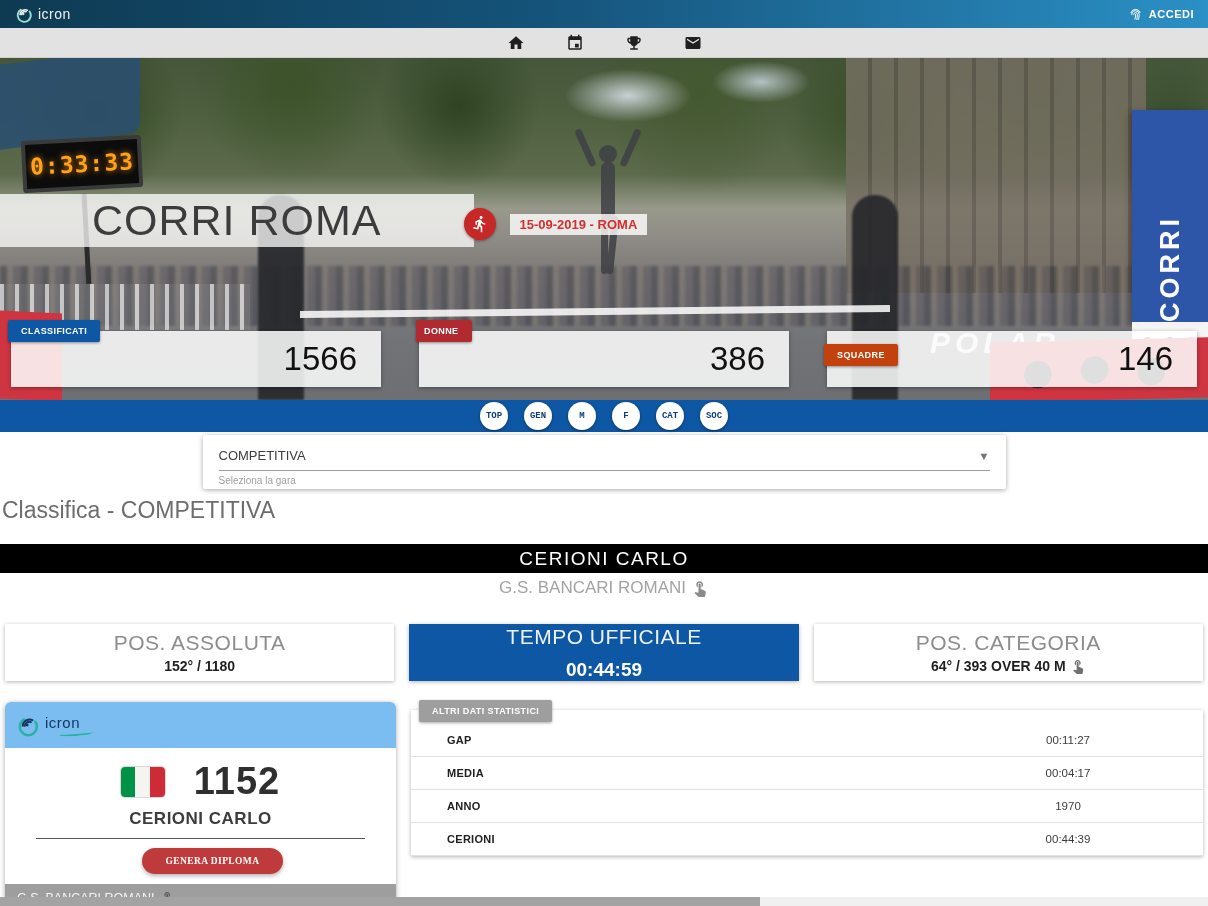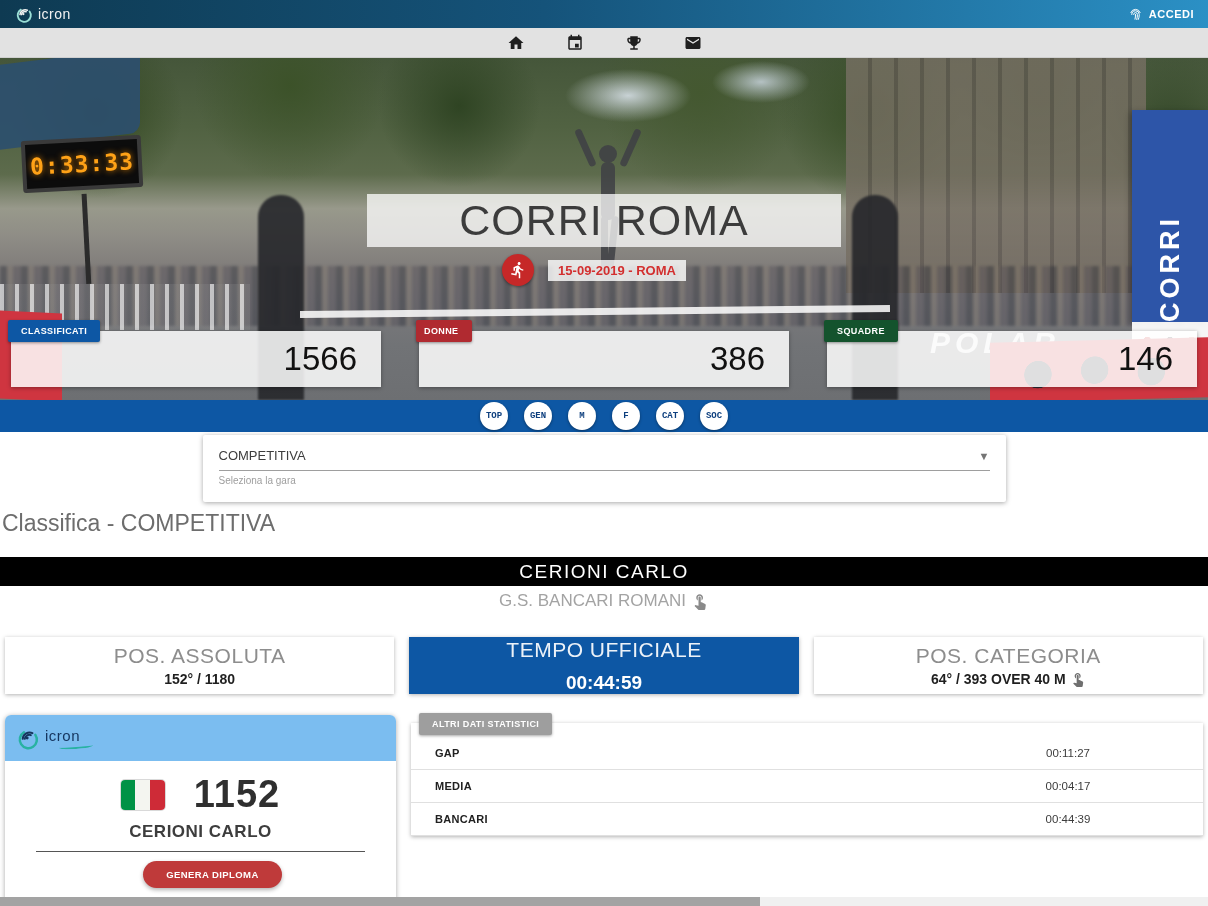--- a/index.html
+++ b/index.html
@@ -62,21 +62,21 @@
   .runner { position:absolute; left:568px; top:58px; width:80px; height:160px; opacity:.85; }
   .tape { position:absolute; left:300px; top:250px; width:590px; height:7px; background:rgba(255,255,255,.85);
     transform:rotate(-.6deg); }
   .clock { position:absolute; left:22px; top:80px; width:120px; height:52px; background:#0c0c0c;
     border:4px solid #3a3a3a; border-radius:3px; transform:rotate(-3deg);
     display:flex; align-items:center; justify-content:center; }
   .clock span { font-family:"DejaVu Sans Mono", monospace; font-weight:bold; font-size:23px; color:#ffa217;
     text-shadow:0 0 6px rgba(255,150,0,.8); letter-spacing:1px; }
   .clock::after { content:""; position:absolute; left:54px; top:52px; width:5px; height:90px; background:#2b2b2b; }
 
-  .hero-center { position:absolute; left:0; right:0; top:136px; display:flex; flex-direction:column; align-items:center; z-index:3; }
+  .hero-center { position:absolute; left:0; right:0; top:136px; display:flex; flex-direction:row; align-items:center; z-index:3; }
   .title-band { background:rgba(255,255,255,.75); padding:2px 92px; }
   .title-band h1 { font-size:43px; font-weight:400; color:#3c3c3c; letter-spacing:1px; white-space:nowrap; }
   .date-row { display:flex; align-items:center; gap:14px; margin-top:7px; transform:translateX(-10px); }
   .date-circle { width:32px; height:32px; border-radius:50%; background:#c62828; display:flex;
     align-items:center; justify-content:center; box-shadow:0 1px 3px rgba(0,0,0,.4); }
   .date-band { background:rgba(255,255,255,.8); padding:3px 10px; color:#d32f2f; font-weight:bold; font-size:13px; }
 
   .hero-stats { position:absolute; left:11px; right:11px; bottom:13px; display:flex; gap:38px; z-index:2;justify-content:center; }
   .stat-box { flex:1; height:56px; background:rgba(255,255,255,.85); position:relative;
     box-shadow:0 1px 4px rgba(0,0,0,.35); }
@@ -85,21 +85,21 @@
   .stat-value { position:absolute; right:24px; top:50%; transform:translateY(-50%); font-size:33px; color:#111; }
 
   
   .filterbar { height:32px; background:#0d57a4; display:flex; align-items:center; justify-content:center; gap:16px; }
   .filter-btn { width:28px; height:28px; border-radius:50%; background:#fff; border:none; cursor:pointer;
     font-family:Liberation Mono, monospace; font-size:9px; font-weight:bold; color:#0d3f7e; box-shadow:0 1px 3px rgba(0,0,0,.4);
     display:flex; align-items:center; justify-content:center; }
 
   
   .select-card { width:803px; margin:3px auto 0; background:#fff; border-radius:2px;
-    box-shadow:0 1px 5px rgba(0,0,0,.35); padding:13px 16px 16px; position:relative; z-index:2; }
+    box-shadow:0 1px 5px rgba(0,0,0,.35); padding:13px 16px 3px; position:relative; z-index:2; }
   .select-row { display:flex; align-items:center; justify-content:space-between;
     border-bottom:1px solid #9e9e9e; padding-bottom:7px; cursor:pointer; }
   .select-value { font-size:13px; color:#3d3d3d; }
   .caret { color:#757575; font-size:11px; }
   .select-helper { font-size:10px; color:#9e9e9e; margin-top:4px; }
 
   .page-title { margin:8px 0 0 2px; font-size:23px; font-weight:400; color:#6d6d6d; }
 
   .name-bar { margin-top:20px; height:29px; background:#000; color:#fff; font-size:19px; font-weight:300;
     letter-spacing:1.5px; display:flex; align-items:center; justify-content:center; }
@@ -124,30 +124,30 @@
   .bib-header .swoosh { display:block; width:34px; height:5px; border-bottom:2px solid #28b2a2;
     border-radius:50%; transform:rotate(-4deg); margin-left:14px; }
   .bib-body { text-align:center; padding:12px 0 10px; }
   .bib-row { display:flex; align-items:center; justify-content:center; gap:29px; }
   .flag-it { width:44px; height:30px; border-radius:4px; overflow:hidden; display:flex; box-shadow:0 0 0 1px rgba(0,0,0,.15); }
   .flag-it i { flex:1; } .flag-it i:nth-child(1){background:#009246;} .flag-it i:nth-child(2){background:#f4f5f0;} .flag-it i:nth-child(3){background:#ce2b37;}
   .bib-number { font-size:38px; font-weight:bold; color:#2f2f2f; letter-spacing:1px; }
   .bib-name { margin-top:6px; font-size:17px; font-weight:bold; color:#3d3d3d; letter-spacing:.5px; }
   .bib-hr { width:84%; border:none; border-top:1px solid #555; margin:9px auto; }
   .diploma-btn { background:#bf3a3a; color:#fff; border:none; border-radius:16px; padding:8px 23px;
-    font-family:Liberation Sans, sans-serif; font-size:9.5px; font-weight:bold; letter-spacing:.4px; cursor:pointer;
+    font-family:Liberation Serif, serif; font-size:9.5px; font-weight:bold; letter-spacing:.4px; cursor:pointer;
     box-shadow:0 2px 4px rgba(0,0,0,.3);margin-left:24px; }
   .bib-footer { background:#9e9e9e; padding:6px 12px; display:flex; align-items:center; gap:5px;
     color:#f5f5f5; font-size:12.5px; cursor:pointer; }
 
   .stats-card { flex:1; background:#fff; box-shadow:0 1px 4px rgba(0,0,0,.3); position:relative;
     margin-top:8px; padding-top:14px; }
   .stats-badge { position:absolute; top:-10px; left:8px; background:#9e9e9e; color:#fff; font-size:9px;
     font-weight:bold; letter-spacing:.4px; padding:6px 13px; border-radius:2px; box-shadow:0 1px 3px rgba(0,0,0,.35); }
-  .srow { height:33px; display:flex; align-items:center; border-bottom:1px solid #e0e0e0; padding-left:24px; }
+  .srow { height:33px; display:flex; align-items:center; border-bottom:1px solid #e0e0e0; padding-left:36px; }
   .srow .slabel { flex:1; font-size:11px; font-weight:bold; color:#212121; letter-spacing:.3px; }
   .srow .svalue { width:270px; text-align:center; font-size:11.5px; color:#3c3c3c; }
 
   
   .hscroll { position:fixed; left:0; bottom:0; width:1208px; height:9px; background:#f0f0f0; }
   .hscroll .thumb { width:760px; height:9px; background:#a3a3a3; cursor:pointer; }
 
   svg { display:block; }
 </style>
 </head>
@@ -256,21 +256,21 @@
   <div class="hero-stats">
     <div class="stat-box">
       <span class="stat-badge" style="background-color: rgb(13, 87, 164);">CLASSIFICATI</span>
       <span class="stat-value">1566</span>
     </div>
     <div class="stat-box">
       <span class="stat-badge" style="background-color: rgb(176, 42, 48); padding-left: 8px;">DONNE</span>
       <span class="stat-value">386</span>
     </div>
     <div class="stat-box">
-      <span class="stat-badge" style="background-color: #14532d;">SQUADRE</span>
+      <span class="stat-badge" style="background-color: #c2410c; margin-top: 24px;">SQUADRE</span>
       <span class="stat-value">146</span>
     </div>
   </div>
 </div>
 
 <div class="filterbar">
   <button class="filter-btn">TOP</button>
   <button class="filter-btn">GEN</button>
   <button class="filter-btn">M</button>
   <button class="filter-btn">F</button>
@@ -364,21 +364,25 @@
     <span class="stats-badge">ALTRI DATI STATISTICI</span>
     <div class="srow">
       <span class="slabel">GAP</span>
       <span class="svalue">00:11:27</span>
     </div>
     <div class="srow">
       <span class="slabel">MEDIA</span>
       <span class="svalue">00:04:17</span>
     </div>
     <div class="srow">
-      <span class="slabel">BANCARI</span>
+      <span class="slabel">ANNO</span>
+      <span class="svalue">1970</span>
+    </div>
+    <div class="srow">
+      <span class="slabel">CERIONI</span>
       <span class="svalue">00:44:39</span>
     </div>
   </div>
 
 </div>
 
 <div class="hscroll">
   <div class="thumb"></div>
 </div>
 

